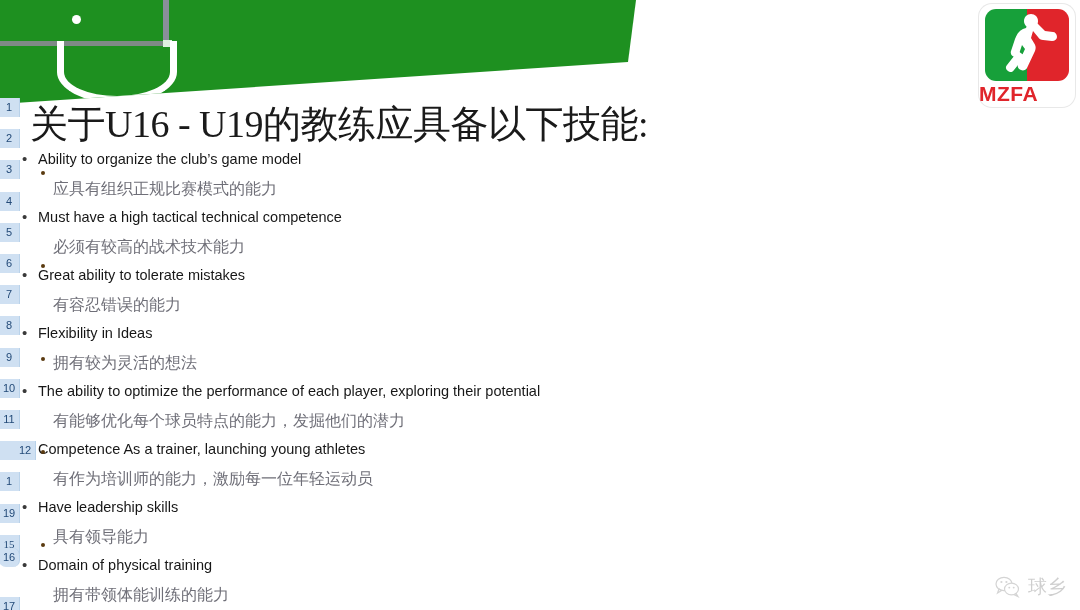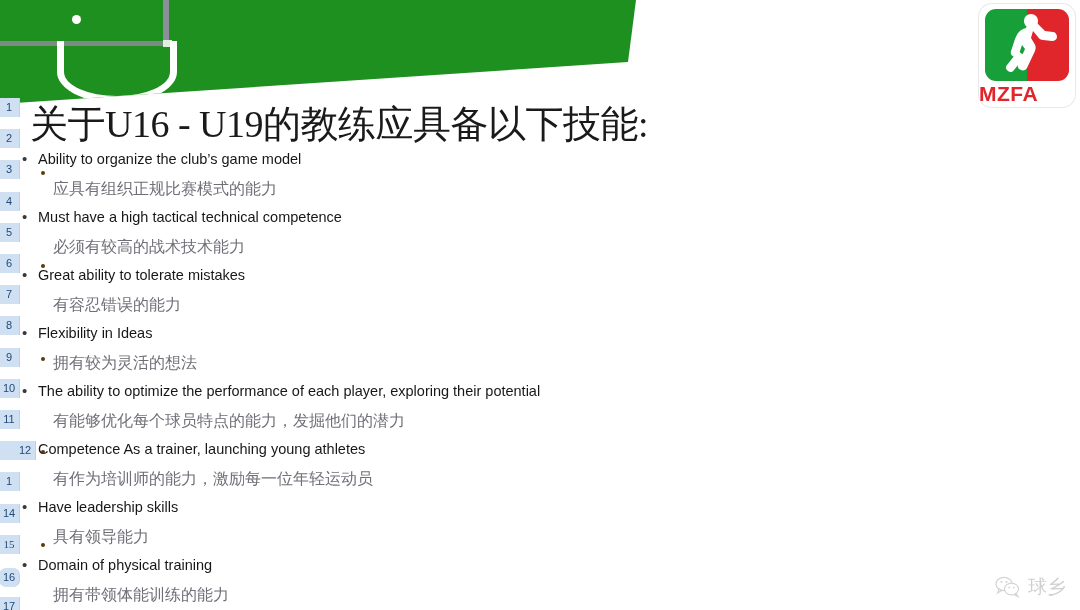--- a/index.html
+++ b/index.html
@@ -204,23 +204,23 @@
       <div class="num" style="top: 191.6px;">4</div>
       <div class="num" style="top: 222.8px;">5</div>
       <div class="num" style="top: 254px;">6</div>
       <div class="num" style="top: 285.2px;">7</div>
       <div class="num" style="top: 316.4px;">8</div>
       <div class="num" style="top: 347.6px;">9</div>
       <div class="num" style="top: 378.8px;">10</div>
       <div class="num" style="top: 410px;">11</div>
       <div class="num" style="top: 441.2px; padding-left: 16px;">12</div>
       <div class="num" style="top: 472.4px;">1</div>
-      <div class="num" style="top: 503.6px;">14</div>
+      <div class="num" style="top: 503.6px;">19</div>
       <div class="num" style="top: 534.8px; font-family: Liberation Serif, serif;">15</div>
-      <div class="num" style="top: 568px; border-radius: 7px;">16</div>
+      <div class="num" style="top: 548px; border-radius: 7px;">16</div>
       <div class="num" style="top: 597.2px;">17</div>
       <div class="rail-dot" style="top: 171px;"></div>
       <div class="rail-dot" style="top: 264px;"></div>
       <div class="rail-dot" style="top: 357px;"></div>
       <div class="rail-dot" style="top: 450px;"></div>
       <div class="rail-dot" style="top: 543px;"></div>
     </div>
 
   <div class="watermark">
     <svg width="26" height="22" viewBox="0 0 26 22">

